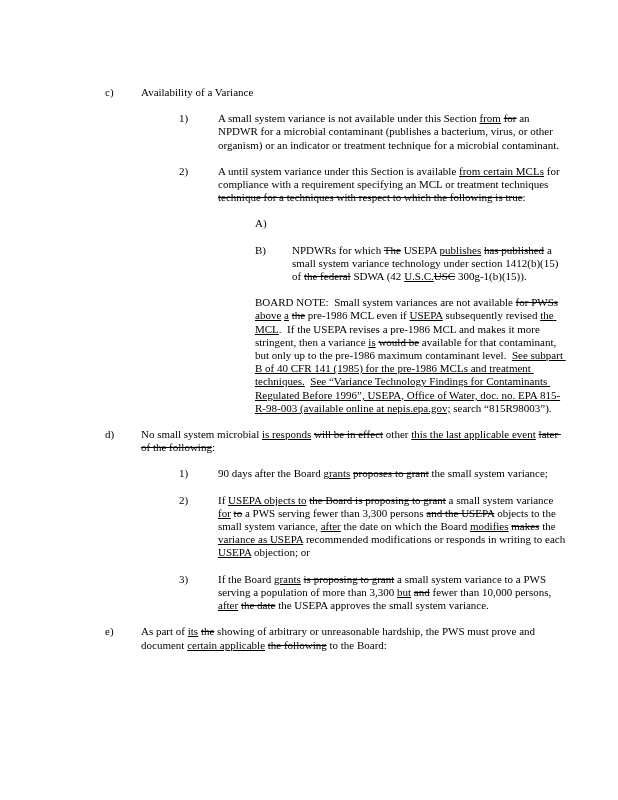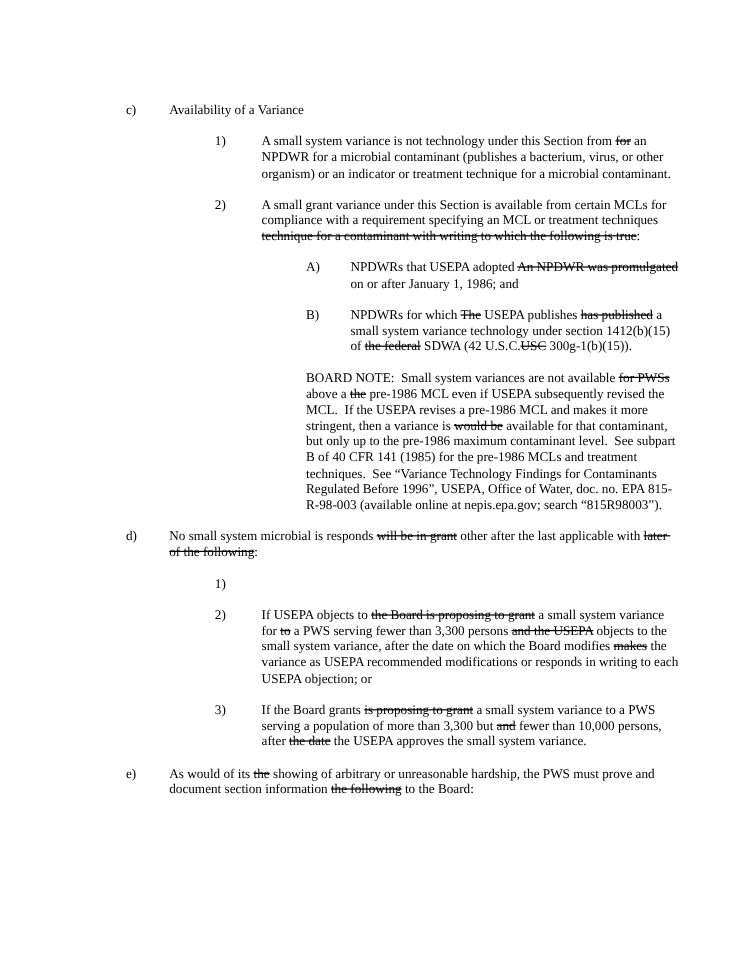--- a/index.html
+++ b/index.html
@@ -13,64 +13,64 @@
     overflow:hidden;
   }
   .item { display:flex; margin-bottom:13px; }
   .item .lbl { flex:0 0 36px; }
   .item.level2 { margin-left:74px; }
   .item.level2 .lbl { flex:0 0 39px; }
   .item.level3 { margin-left:150px; }
   .item.level3 .lbl { flex:0 0 37px; }
   .txt { flex:1 1 auto; white-space:pre-wrap; }
   .del { text-decoration: line-through; }
-  .ins { }
+  .ins { text-decoration: underline; }
   .pl  { text-decoration: none; }
 </style>
 </head>
 <body>
 
 <div class="page">
   <div id="doc-body">
       <div class="item level1">
         <span class="lbl">c)</span>
         <div class="txt"><span class="pl">Availability of a Variance</span></div>
       </div>
       <div class="item level2">
         <span class="lbl">1)</span>
-        <div class="txt"><span class="pl">A small system variance is not technology under this Section </span><span class="ins">from</span><span class="pl"> </span><span class="del">for</span><span class="pl"> an NPDWR for a microbial contaminant (publishes a bacterium, virus, or other organism) or an indicator or treatment technique for a microbial contaminant.</span></div>
+        <div class="txt"><span class="pl">A small system variance is not available under this Section </span><span class="ins">from</span><span class="pl"> </span><span class="del">for</span><span class="pl"> an NPDWR for a microbial contaminant (publishes a bacterium, virus, or other organism) or an indicator or treatment technique for a microbial contaminant.</span></div>
       </div>
       <div class="item level2">
         <span class="lbl">2)</span>
-        <div class="txt"><span class="pl">A small grant variance under this Section is available </span><span class="ins">from certain MCLs</span><span class="pl"> for compliance with a requirement specifying an MCL or treatment techniques </span><span class="del">technique for a contaminant with writing to which the following is true</span><span class="pl">:</span></div>
+        <div class="txt"><span class="pl">A until system variance under this Section is available </span><span class="ins">from certain MCLs</span><span class="pl"> for compliance with a requirement specifying an MCL or treatment techniques </span><span class="del">technique for a techniques with respect to which the following is true</span><span class="pl">:</span></div>
       </div>
       <div class="item level3">
         <span class="lbl">A)</span>
-        <div class="txt"><span class="pl">NPDWRs that USEPA adopted </span><span class="del">An NPDWR was promulgated</span><span class="pl"> on or after January 1, 1986; and</span></div>
       </div>
       <div class="item level3">
         <span class="lbl">B)</span>
         <div class="txt"><span class="pl">NPDWRs for which </span><span class="del">The</span><span class="pl"> USEPA </span><span class="ins">publishes</span><span class="pl"> </span><span class="del">has published</span><span class="pl"> a small system variance technology under section 1412(b)(15) of </span><span class="del">the federal</span><span class="pl"> SDWA (42 </span><span class="ins">U.S.C.</span><span class="del">USC</span><span class="pl"> 300g-1(b)(15)).</span></div>
       </div>
       <div class="item level3">
         <div class="txt"><span class="pl">BOARD NOTE:  Small system variances are not available </span><span class="del">for PWSs</span><span class="pl"> </span><span class="ins">above</span><span class="pl"> </span><span class="ins">a</span><span class="pl"> </span><span class="del">the</span><span class="pl"> pre-1986 MCL even if </span><span class="ins">USEPA</span><span class="pl"> subsequently revised </span><span class="ins">the MCL</span><span class="pl">.  If the USEPA revises a pre-1986 MCL and makes it more stringent, then a variance </span><span class="ins">is</span><span class="pl"> </span><span class="del">would be</span><span class="pl"> available for that contaminant, but only up to the pre-1986 maximum contaminant level.  </span><span class="ins">See subpart B of 40 CFR 141 (1985) for the pre-1986 MCLs and treatment techniques.</span><span class="pl">  </span><span class="ins">See “Variance Technology Findings for Contaminants Regulated Before 1996”, USEPA, Office of Water, doc. no. EPA 815-R-98-003 (available online at nepis.epa.gov;</span><span class="pl"> search “815R98003”).</span></div>
       </div>
       <div class="item level1">
         <span class="lbl">d)</span>
-        <div class="txt"><span class="pl">No small system microbial </span><span class="ins">is responds</span><span class="pl"> </span><span class="del">will be in grant</span><span class="pl"> other </span><span class="ins">after the last applicable with</span><span class="pl"> </span><span class="del">later of the following</span><span class="pl">:</span></div>
+        <div class="txt"><span class="pl">No small system microbial </span><span class="ins">is responds</span><span class="pl"> </span><span class="del">will be in effect</span><span class="pl"> other </span><span class="ins">this the last applicable event</span><span class="pl"> </span><span class="del">later of the following</span><span class="pl">:</span></div>
       </div>
       <div class="item level2">
         <span class="lbl">1)</span>
+        <div class="txt"><span class="pl">90 days after the Board </span><span class="ins">grants</span><span class="pl"> </span><span class="del">proposes to grant</span><span class="pl"> the small system variance;</span></div>
       </div>
       <div class="item level2">
         <span class="lbl">2)</span>
         <div class="txt"><span class="pl">If </span><span class="ins">USEPA objects to</span><span class="pl"> </span><span class="del">the Board is proposing to grant</span><span class="pl"> a small system variance </span><span class="ins">for</span><span class="pl"> </span><span class="del">to</span><span class="pl"> a PWS serving fewer than 3,300 persons </span><span class="del">and the USEPA</span><span class="pl"> objects to the small system variance, </span><span class="ins">after</span><span class="pl"> the date on which the Board </span><span class="ins">modifies</span><span class="pl"> </span><span class="del">makes</span><span class="pl"> the </span><span class="ins">variance as USEPA</span><span class="pl"> recommended modifications or responds in writing to each </span><span class="ins">USEPA</span><span class="pl"> objection; or</span></div>
       </div>
       <div class="item level2">
         <span class="lbl">3)</span>
         <div class="txt"><span class="pl">If the Board </span><span class="ins">grants</span><span class="pl"> </span><span class="del">is proposing to grant</span><span class="pl"> a small system variance to a PWS serving a population of more than 3,300 </span><span class="ins">but</span><span class="pl"> </span><span class="del">and</span><span class="pl"> fewer than 10,000 persons, </span><span class="ins">after</span><span class="pl"> </span><span class="del">the date</span><span class="pl"> the USEPA approves the small system variance.</span></div>
       </div>
       <div class="item level1">
         <span class="lbl">e)</span>
-        <div class="txt"><span class="pl">As would of </span><span class="ins">its</span><span class="pl"> </span><span class="del">the</span><span class="pl"> showing of arbitrary or unreasonable hardship, the PWS must prove and document </span><span class="ins">section information</span><span class="pl"> </span><span class="del">the following</span><span class="pl"> to the Board:</span></div>
+        <div class="txt"><span class="pl">As part of </span><span class="ins">its</span><span class="pl"> </span><span class="del">the</span><span class="pl"> showing of arbitrary or unreasonable hardship, the PWS must prove and document </span><span class="ins">certain applicable</span><span class="pl"> </span><span class="del">the following</span><span class="pl"> to the Board:</span></div>
       </div>
     </div>
 </div>
 
 </body></html>

